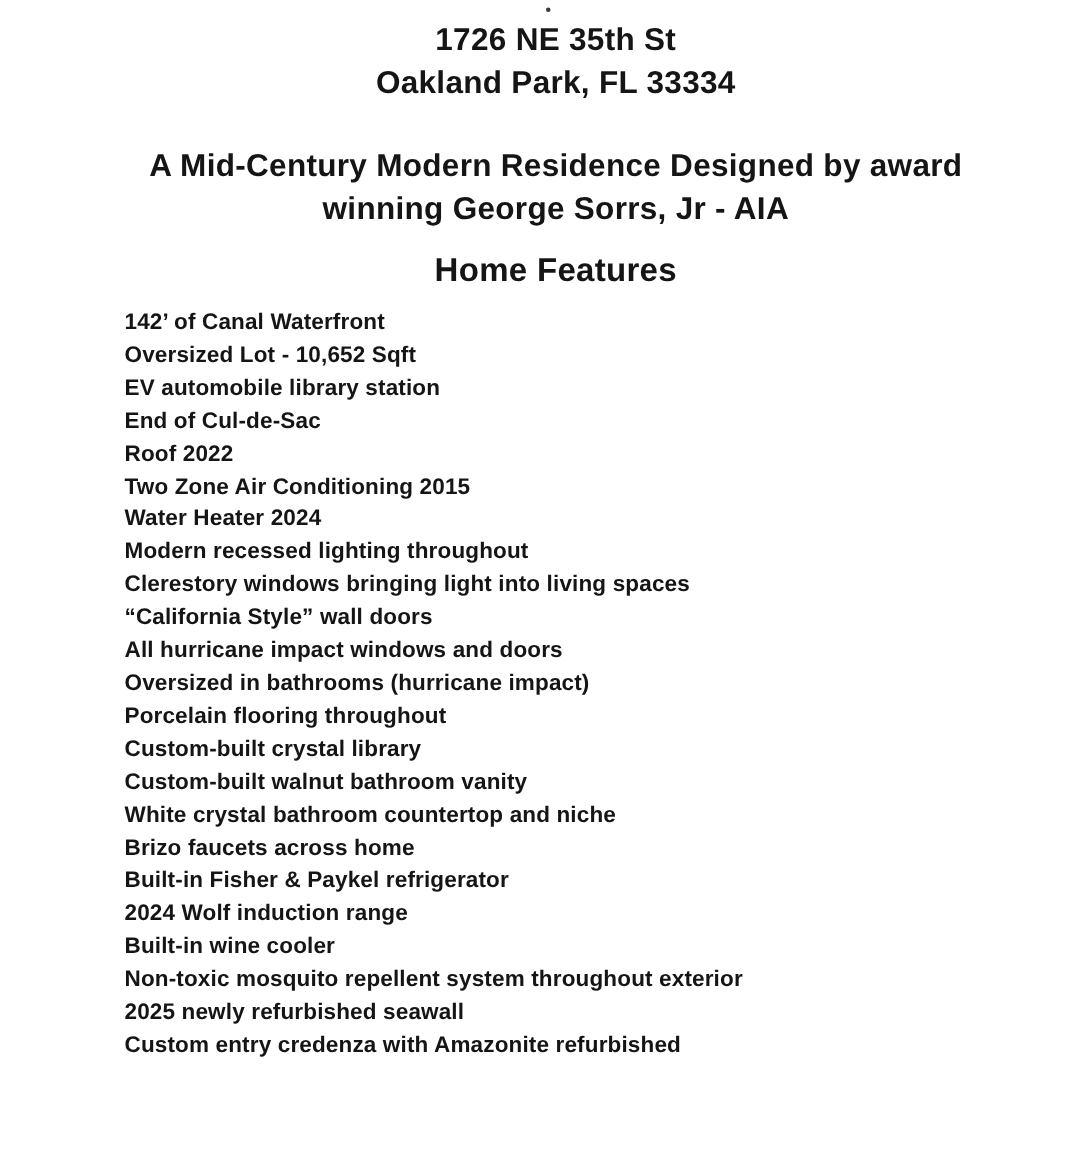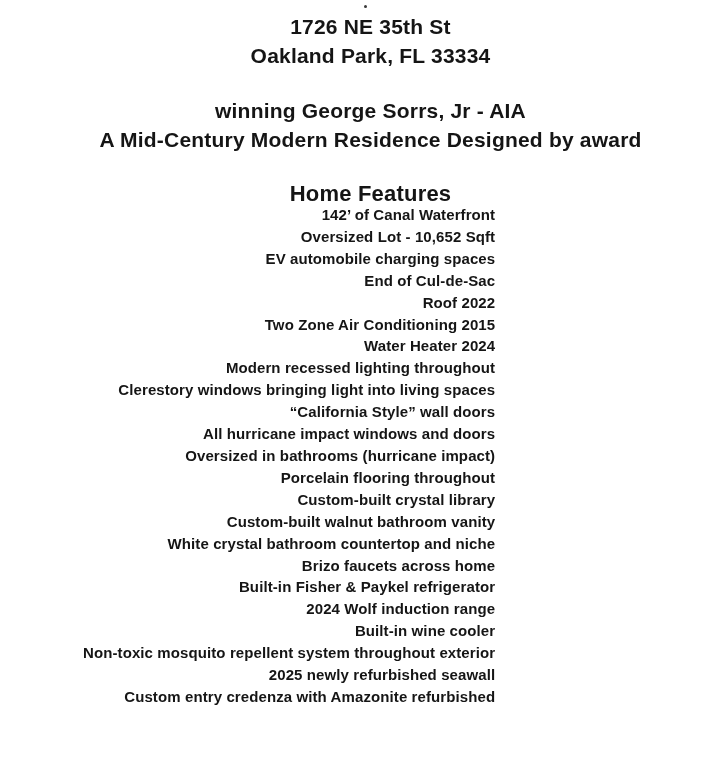--- a/index.html
+++ b/index.html
@@ -41,70 +41,69 @@
     line-height: 29px;
     letter-spacing: 0.2px;
   }
   .subtitle {
     top: 96px;
     font-size: 21px;
     line-height: 29px;
     letter-spacing: 0.2px;
   }
   .section-heading {
-    top: 179px;
+    top: 165px;
     font-size: 22px;
     line-height: 29px;
     letter-spacing: 0.2px;
   }
   .features {
     position: absolute;
     left: 83px;
     top: 204px;
     margin: 0;
     padding: 0;
     list-style: none;
     font-size: 15px;
     line-height: 21.9px;
     letter-spacing: 0.1px;
   }
   .feature {
     margin: 0;
     padding: 0;
     white-space: nowrap;
-    text-align: right;
   }
 </style>
 </head>
 <body>
 
 <div class="page">
 
   <div class="artifact-dot"></div>
 
   <div class="centered-block address">
     <div>1726 NE 35th St</div>
     <div>Oakland Park, FL 33334</div>
   </div>
 
   <div class="centered-block subtitle">
+    <div>A Mid-Century Modern Residence Designed by award</div>
     <div>winning George Sorrs, Jr - AIA</div>
-    <div>A Mid-Century Modern Residence Designed by award</div>
   </div>
 
   <div class="centered-block section-heading">Home Features</div>
 
   <ul class="features">
 
       <li class="feature">142’ of Canal Waterfront</li>
 
       <li class="feature">Oversized Lot - 10,652 Sqft</li>
 
 
-      <li class="feature">EV automobile charging spaces</li>
+      <li class="feature">EV automobile library station</li>
 
       <li class="feature">End of Cul-de-Sac</li>
 
       <li class="feature">Roof 2022</li>
 
       <li class="feature">Two Zone Air Conditioning 2015</li>
 
       <li class="feature">Water Heater 2024</li>
 
       <li class="feature">Modern recessed lighting throughout</li>

